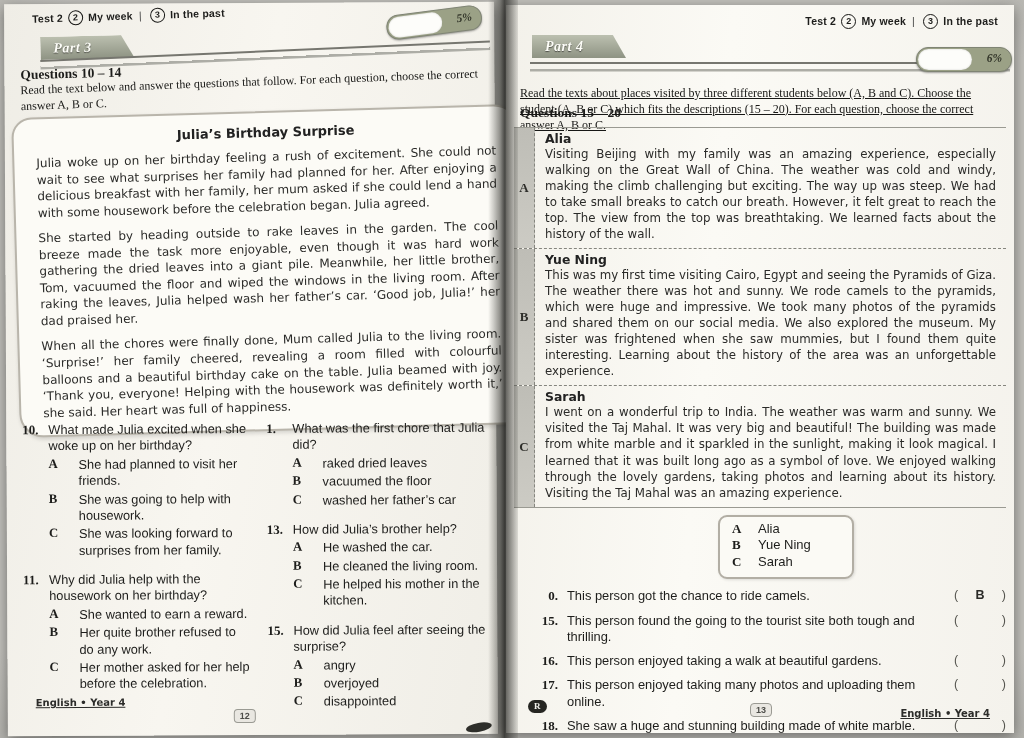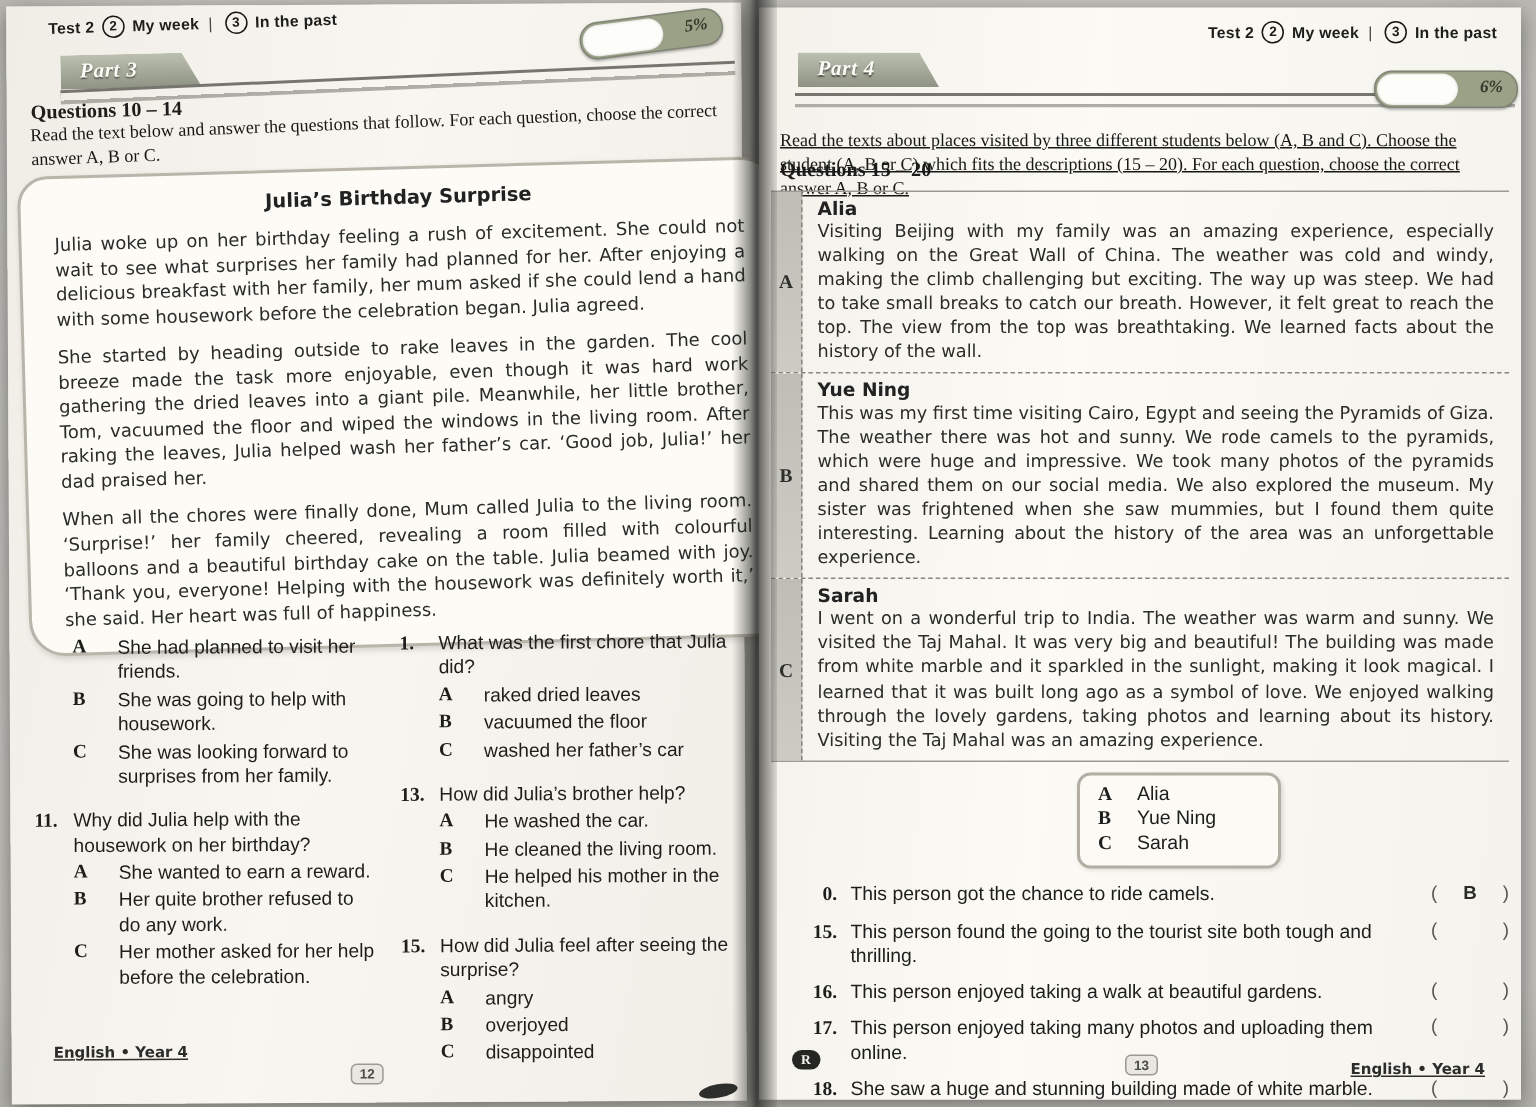--- a/index.html
+++ b/index.html
@@ -128,20 +128,24 @@
       <div class="story-title">Julia’s Birthday Surprise</div>
       <div class="story-p">Julia woke up on her birthday feeling a rush of excitement. She could not wait to see what surprises her family had planned for her. After enjoying a delicious breakfast with her family, her mum asked if she could lend a hand with some housework before the celebration began. Julia agreed.</div>
       <div class="story-p">She started by heading outside to rake leaves in the garden. The cool breeze made the task more enjoyable, even though it was hard work gathering the dried leaves into a giant pile. Meanwhile, her little brother, Tom, vacuumed the floor and wiped the windows in the living room. After raking the leaves, Julia helped wash her father’s car. ‘Good job, Julia!’ her dad praised her.</div>
       <div class="story-p">When all the chores were finally done, Mum called Julia to the living room. ‘Surprise!’ her family cheered, revealing a room filled with colourful balloons and a beautiful birthday cake on the table. Julia beamed with joy. ‘Thank you, everyone! Helping with the housework was definitely worth it,’ she said. Her heart was full of happiness.</div>
     </div>
 
     <div id="qcols">
       <div class="qcol">
 
         <div class="q">
+          <div class="q-head">
+            <span class="q-num">10.</span>
+            <span class="q-text">What made Julia excited when she woke up on her birthday?</span>
+          </div>
           <div class="opt">
             <span class="opt-letter">A</span>
             <span class="opt-text">She had planned to visit her friends.</span>
           </div>
           <div class="opt">
             <span class="opt-letter">B</span>
             <span class="opt-text">She was going to help with housework.</span>
           </div>
           <div class="opt">
             <span class="opt-letter">C</span>

